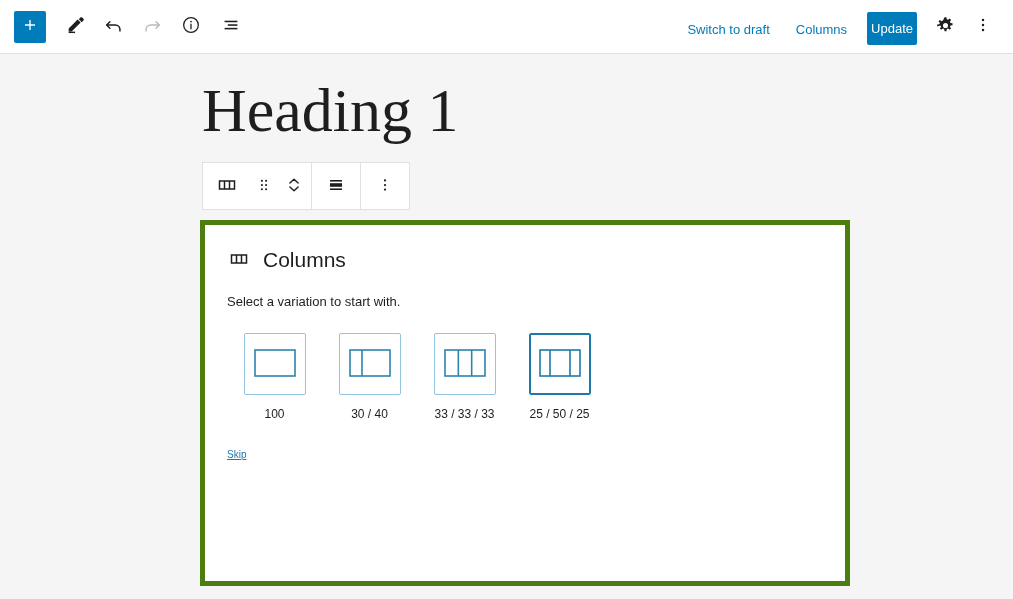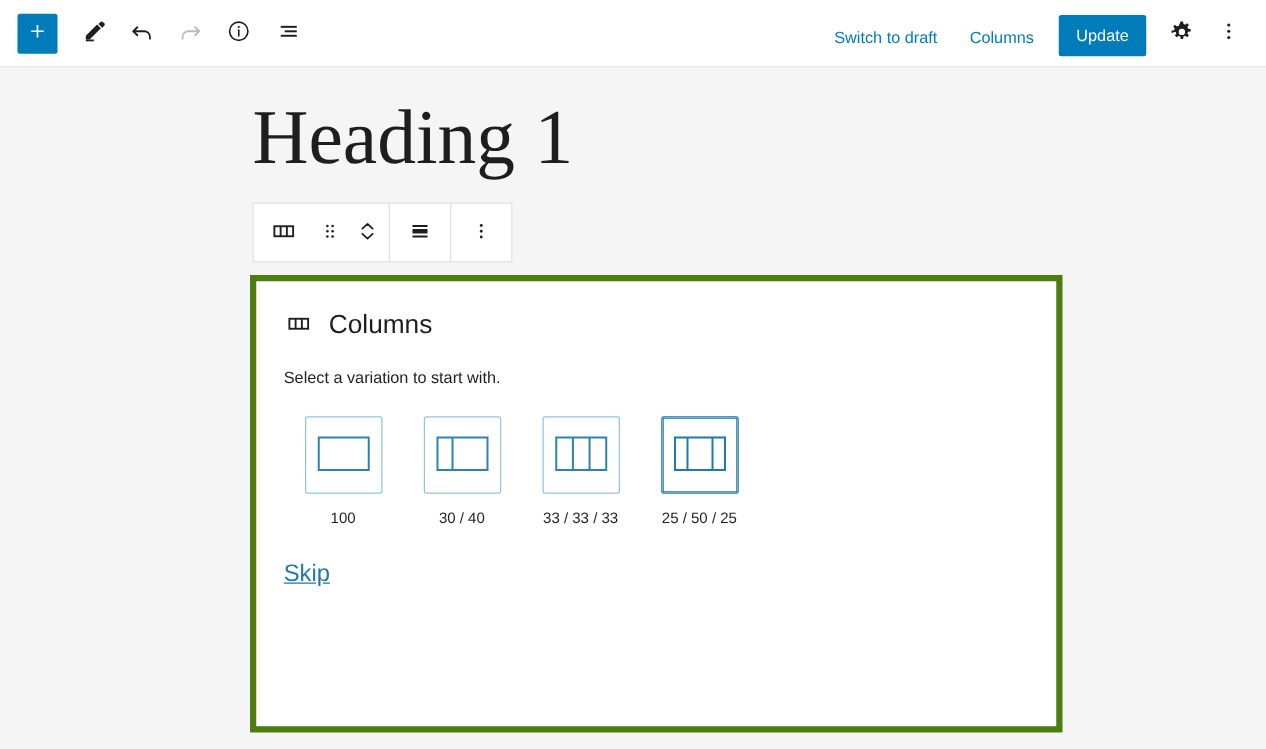--- a/index.html
+++ b/index.html
@@ -75,21 +75,21 @@
     cursor: pointer;
     border-radius: 2px;
     white-space: nowrap;
   }
   .primary-btn {
     background: #007cba;
     color: #ffffff;
     border: none;
     font-family: "Liberation Sans", sans-serif;
     font-size: 13px;
-    padding: 9px 14px;
+    padding: 9px 4px;
     border-radius: 2px;
     cursor: pointer;
     margin-left: 6px;
     margin-right: 8px;
   }
 
   
   .editor-canvas {
     height: 545px;
     background: #f5f5f5;
@@ -205,21 +205,21 @@
   }
   .variation-label {
     font-size: 12px;
     color: #1e1e1e;
     margin-top: 12px;
     text-align: center;
     white-space: nowrap;
   }
   .skip-link {
     display: inline-block;
-    font-size: 19px;
+    font-size: 10px;
     color: #1e7aa8;
     text-decoration: underline;
     cursor: pointer;
     margin-top: 16px;
   }
 </style>
 </head>
 <body>
 
 <div class="editor-header">

